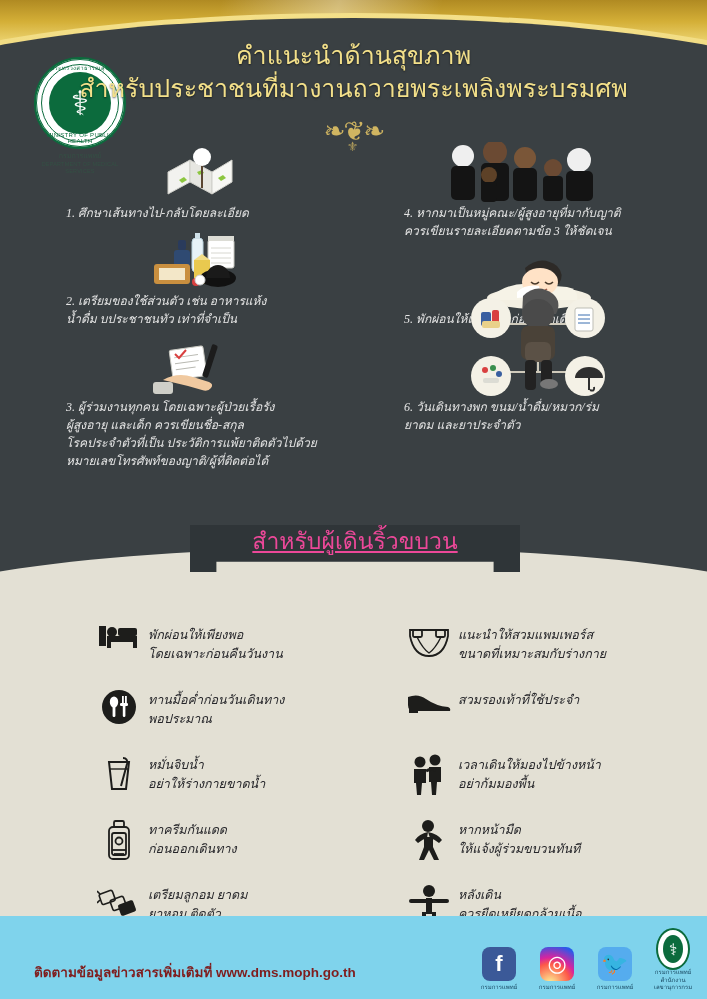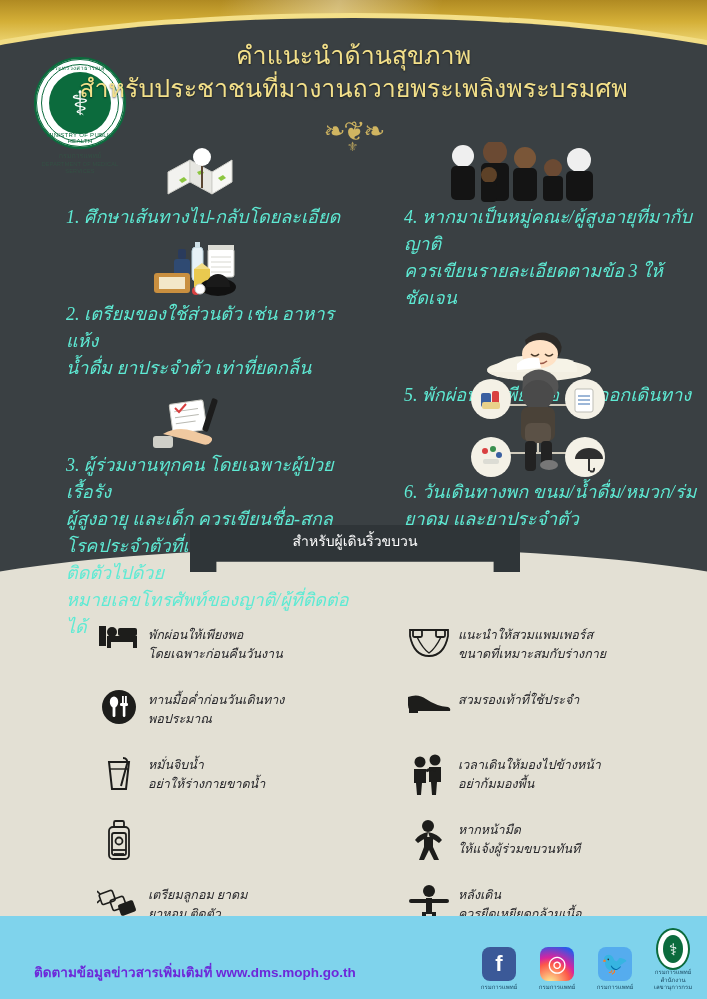--- a/index.html
+++ b/index.html
@@ -64,58 +64,58 @@
   .ornament .sm{font-size:13px;display:block;margin-top:-4px;letter-spacing:2px;opacity:.8;}
 
   
   .top-grid{position:absolute;left:0;top:140px;width:707px;height:400px;z-index:9;}
   .col{position:absolute;top:0;}
   .col.left{left:40px;width:320px;}
   .col.right{left:378px;width:320px;}
 
   .entry{margin-bottom:6px;}
   .entry .art{text-align:center;height:64px;display:flex;align-items:flex-end;justify-content:center;}
-  .entry .txt{color:#5eead4;font-size:18px;line-height:1.5;
+  .entry .txt{color:#e5e5e5;font-size:12px;line-height:1.5;
               font-family:"Liberation Serif","DejaVu Serif",serif;font-style:italic;
               padding-left:26px;}
 
   
   .art svg{display:block;}
 
   
   .cream{
     position:absolute;left:-120px;top:548px;width:947px;height:420px;
     background:#e3e0d4;border-radius:50% 50% 0 0/70px 70px 0 0;z-index:5;
   }
   .cream-fill{position:absolute;left:0;top:612px;width:707px;height:310px;background:#e3e0d4;z-index:5;}
 
   
   .banner{
     position:absolute;left:190px;top:525px;width:330px;height:47px;
     background:#2f3538;z-index:10;
     clip-path:polygon(0 0,100% 0,100% 100%,92% 100%,92% 78%,8% 78%,8% 100%,0 100%);
     display:flex;align-items:flex-start;justify-content:center;
   }
-  .banner-txt{color:#ffffff;font-size:14px;line-height:34px;
-              font-family:"Liberation Serif","DejaVu Serif",serif;}
+  .banner-txt{color:#ec4899;font-size:23px;line-height:34px;
+              font-family:"Liberation Serif","DejaVu Serif",serif;text-decoration:underline;}
 
   
   .tips{position:absolute;left:0;top:600px;width:707px;height:320px;z-index:11;}
   .tip-col{position:absolute;top:0;width:300px;margin-top:24px;}
   .tip-col.l{left:90px;}
   .tip-col.r{left:400px;}
   .tip{display:flex;align-items:flex-start;margin-bottom:19px;min-height:46px;}
   .tip .ico{width:58px;flex:0 0 58px;display:flex;align-items:center;justify-content:center;color:#1d1d1b;}
   .tip .body{padding-top:2px;}
   .tip .body div{color:#26262a;font-size:12.5px;line-height:1.55;
                  font-family:"Liberation Serif","DejaVu Serif",serif;font-style:italic;}
 
   
   .footer{position:absolute;left:0;bottom:0;width:707px;height:83px;background:#7fd3ec;z-index:12;}
-  .footer-txt{position:absolute;left:34px;bottom:16px;color:#6d28d9;font-size:13.5px;font-weight:bold;}
+  .footer-txt{position:absolute;left:34px;bottom:16px;color:#7f1d1d;font-size:13.5px;font-weight:bold;}
   .footer-txt .url{font-family:"Liberation Sans",sans-serif;}
   .socials{position:absolute;right:12px;bottom:8px;display:flex;align-items:flex-end;gap:14px;}
   .soc{width:44px;text-align:center;}
   .soc .sq{width:34px;height:34px;border-radius:8px;margin:0 auto;display:flex;align-items:center;justify-content:center;
            color:#fff;font-size:22px;font-weight:bold;}
   .soc .lbl{font-size:6px;color:#14425c;margin-top:3px;line-height:1.2;}
   .fb{background:#3b5998;}
   .ig{background:radial-gradient(circle at 30% 107%,#fdf497 0%,#fd5949 45%,#d6249f 60%,#285AEB 90%);}
   .tw{background:#55acee;}
   .soc.seal-soc .sq{background:transparent;}
@@ -197,21 +197,21 @@
             <rect x="19" y="38" width="26" height="12" fill="#f3e7c8"></rect>
             <rect x="54" y="30" width="16" height="24" fill="#e9c94f"></rect>
             <path d="M54 30 l8 -6 8 6z" fill="#f2dd86"></path>
             <circle cx="56" cy="52" r="4" fill="#d94040"></circle>
             <ellipse cx="78" cy="48" rx="18" ry="9" fill="#111111"></ellipse>
             <path d="M66 48 a12 13 0 0 1 24 0z" fill="#1a1a1a"></path>
             <circle cx="60" cy="50" r="5" fill="#ffffff" stroke="#ccc"></circle>
           </svg>
         </div>
         <div class="txt">2. เตรียมของใช้ส่วนตัว เช่น อาหารแห้ง</div>
-        <div class="txt">น้ำดื่ม ยาประจำตัว เท่าที่ยดกล็น</div>
+        <div class="txt">น้ำดื่ม บประชาชนทัว เท่าที่จำเป็น</div>
       </div>
 
       <div class="entry">
         <div class="art">
           <svg width="110" height="56" viewBox="0 0 110 56">
             <rect x="26" y="6" width="34" height="30" rx="2" fill="#ffffff" stroke="#c9c9c2" transform="rotate(-8 43 21)"></rect>
             <g stroke="#b9b9b2" transform="rotate(-8 43 21)">
               <line x1="30" y1="14" x2="54" y2="14"></line>
                 <line x1="30" y1="20" x2="54" y2="20"></line>
                 <line x1="30" y1="26" x2="50" y2="26"></line>
@@ -385,20 +385,24 @@
         <div class="ico">
           <svg width="28" height="42" viewBox="0 0 28 42" fill="none" stroke="#1d1d1b" stroke-width="1.8">
             <rect x="9" y="2" width="10" height="6" rx="1.5"></rect>
             <rect x="4" y="8" width="20" height="32" rx="4"></rect>
             <rect x="7" y="14" width="14" height="22" rx="2"></rect>
             <circle cx="14" cy="22" r="3.5"></circle>
             <line x1="7" y1="31" x2="21" y2="31"></line>
               <line x1="9" y1="35" x2="19" y2="35"></line>
           </svg>
         </div>
+        <div class="body">
+          <div>ทาครีมกันแดด</div>
+          <div>ก่อนออกเดินทาง</div>
+        </div>
       </div>
 
       <div class="tip">
         <div class="ico">
           <svg width="44" height="36" viewBox="0 0 44 36">
             <g stroke="#1d1d1b" stroke-width="1.6" fill="none">
               <rect x="3" y="8" width="14" height="11" rx="2" transform="rotate(-20 10 13)"></rect>
               <rect x="14" y="14" width="14" height="11" rx="2" transform="rotate(-20 21 19)"></rect>
             </g>
             <rect x="22" y="18" width="16" height="12" rx="2" transform="rotate(-20 30 24)" fill="#1d1d1b"></rect>

